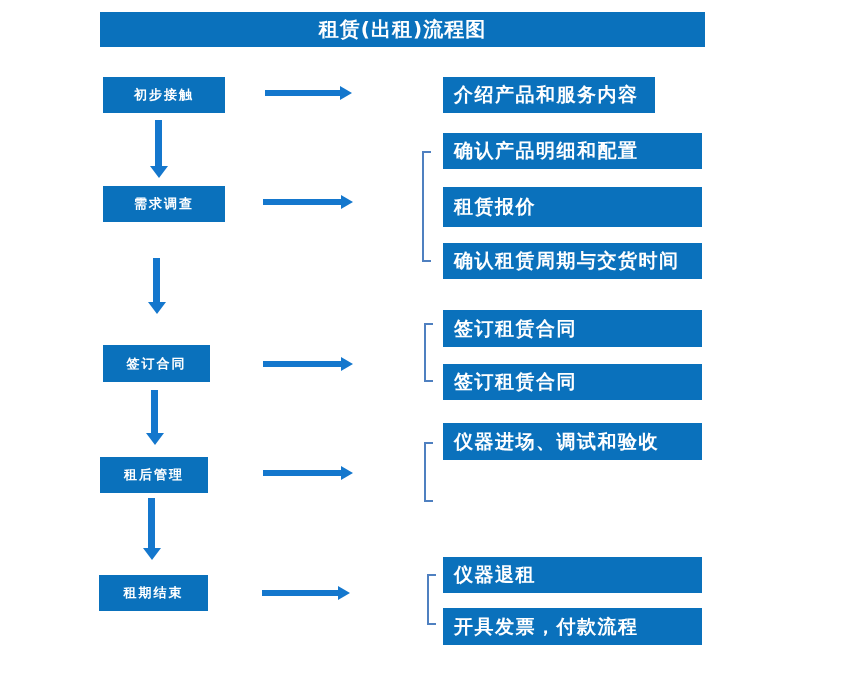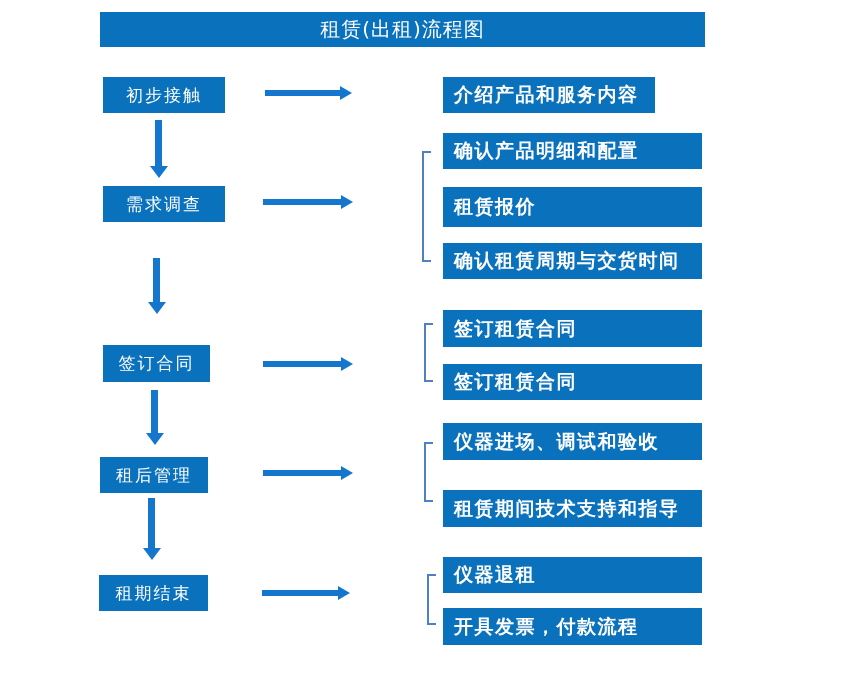--- a/index.html
+++ b/index.html
@@ -13,30 +13,30 @@
     width:844px;height:688px;
     background:#ffffff;
     font-family:"DejaVu Sans","Liberation Sans",sans-serif;
     overflow:hidden;
   }
   .title-bar{
     position:absolute;
     background:var(--box);
     color:#ffffff;
     font-size:20px;
-    font-weight:normal;
+    font-weight:bold;
     letter-spacing:1px;
     display:flex;align-items:center;justify-content:center;
   }
   .step-box{
     position:absolute;
     background:var(--box);
     color:#ffffff;
-    font-size:17px;
-    font-weight:normal;
+    font-size:13px;
+    font-weight:bold;
     letter-spacing:2px;
     display:flex;align-items:center;justify-content:center;
     box-sizing:border-box;
   }
   .detail-box{
     position:absolute;
     background:var(--box);
     color:#ffffff;
     font-size:19px;
     font-weight:bold;
@@ -105,18 +105,17 @@
   <div class="detail-box" style="left:443px;top:77px;width:212px;height:36px;">介绍产品和服务内容</div>
 
   <div class="detail-box" style="left:443px;top:133px;width:259px;height:36px;">确认产品明细和配置</div>
   <div class="detail-box" style="left:443px;top:187px;width:259px;height:40px;">租赁报价</div>
   <div class="detail-box" style="left:443px;top:243px;width:259px;height:36px;">确认租赁周期与交货时间</div>
 
   <div class="detail-box" style="left:443px;top:310px;width:259px;height:37px;">签订租赁合同</div>
   <div class="detail-box" style="left:443px;top:364px;width:259px;height:36px;">签订租赁合同</div>
 
   <div class="detail-box" style="left:443px;top:423px;width:259px;height:37px;">仪器进场、调试和验收</div>
-  <div class="detail-box" style="left:443px;top:490px;width:259px;height:37px;">租赁期间技术支持和指导</div>
 
   <div class="detail-box" style="left:443px;top:557px;width:259px;height:36px;">仪器退租</div>
   <div class="detail-box" style="left:443px;top:608px;width:259px;height:37px;">开具发票，付款流程</div>
 
 </div>
 
 </body></html>

